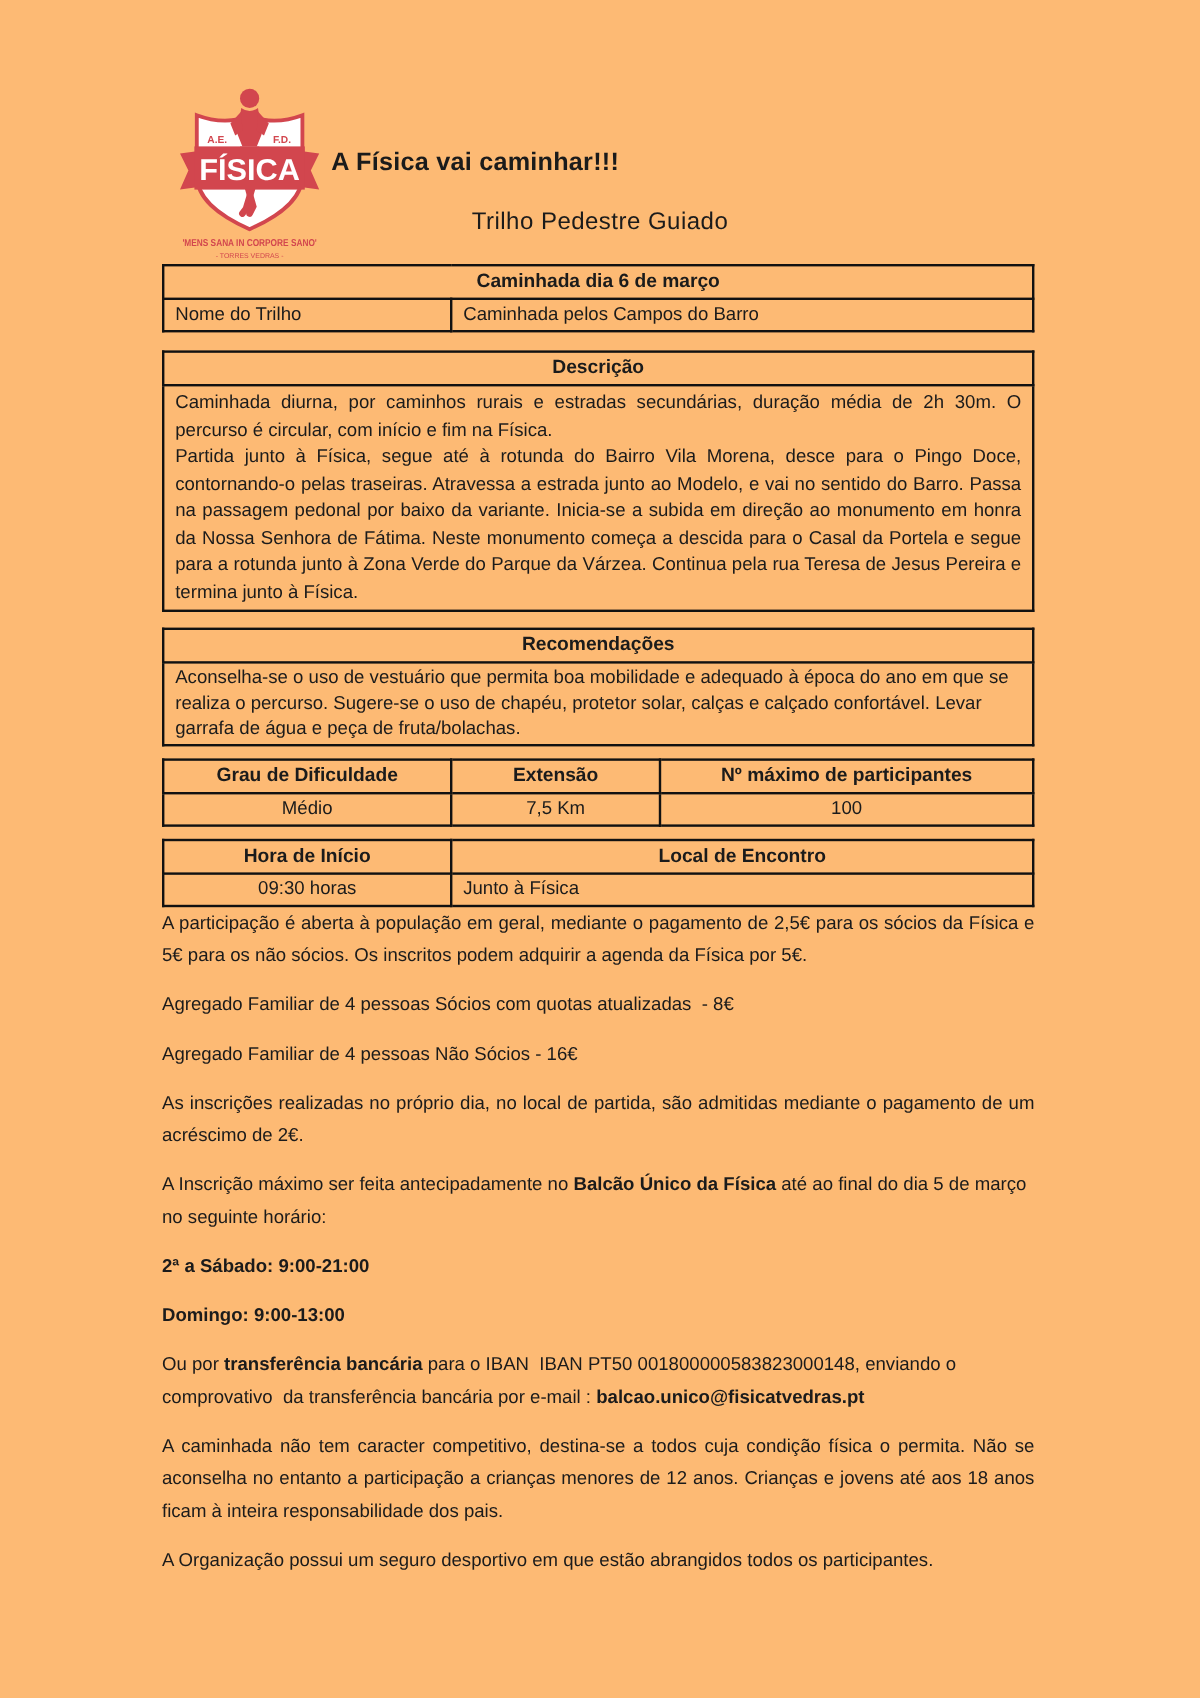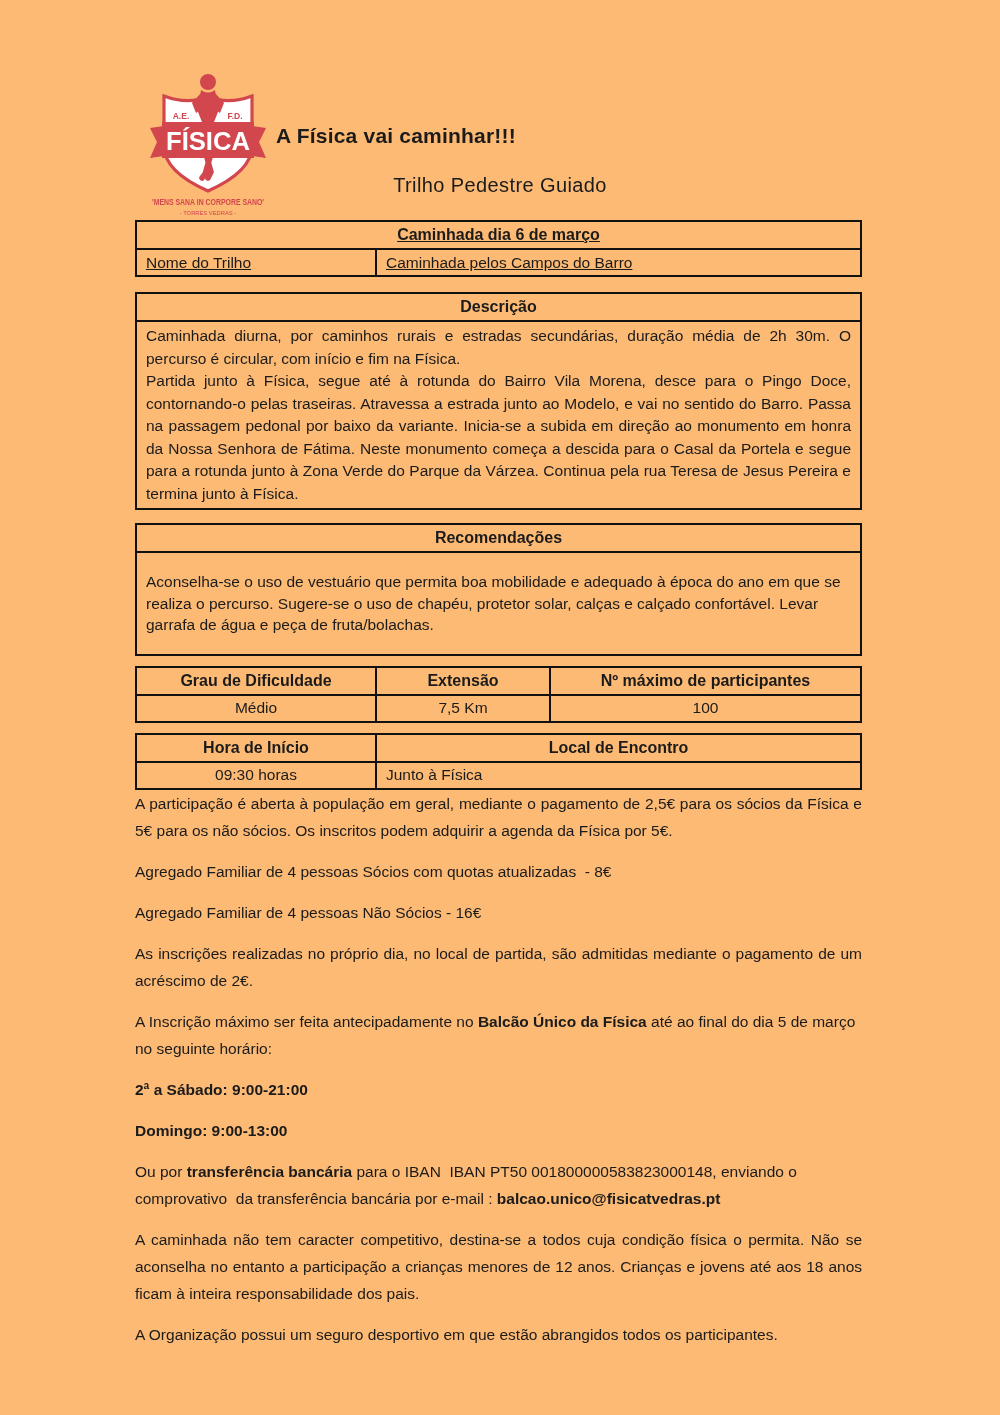--- a/index.html
+++ b/index.html
@@ -6,30 +6,30 @@
   body{width:1000px;height:1415px;position:relative;font-family:"Liberation Sans",sans-serif;color:#1b1b1b;overflow:hidden;}
   .doc{position:absolute;inset:0;background:#fdba74;}
   .logo{position:absolute;left:148px;top:72px;width:120px;}
   .title{position:absolute;top:124px;left:0;width:792px;text-align:center;font-size:21px;font-weight:bold;letter-spacing:.2px;}
   .subtitle{position:absolute;top:174px;left:0;width:1000px;text-align:center;font-size:20px;font-weight:normal;letter-spacing:.4px;}
   .content{position:absolute;top:220px;left:135px;width:727px;}
   table{border-collapse:collapse;width:100%;table-layout:fixed;}
   th,td{border:2px solid #111;padding:1px 9px;font-size:15.5px;vertical-align:middle;overflow:hidden;}
   th{font-weight:bold;text-align:center;font-size:16px;height:24px;}
   td{height:23px;}
-  .t-event{margin-bottom:15px;text-decoration:underline;}
+  .t-event{margin-bottom:15px;}
   .t-desc{margin-bottom:13px;}
   .t-rec{margin-bottom:10px;}
   .t-details{margin-bottom:10px;}
   .t-meet{}
   .cell-left{text-align:left;}
   .cell-center{text-align:center;}
   .bodycell{padding:3px 9px;height:auto;}
   .bodycell .dp{font-size:15.5px;line-height:22.5px;text-align:justify;}
-  .reccell{padding:18px 9px;height:auto;font-size:15.5px;line-height:21.5px;text-align:left;}
+  .reccell{padding:1px 9px;height:auto;font-size:15.5px;line-height:21.5px;text-align:left;}
   .paras .para{font-size:15.5px;line-height:27px;margin:0 0 14px 0;white-space:pre-wrap;}
   .paras .para.just{text-align:justify;}
   .b{font-weight:bold;}
   .logo svg text{font-family:"Liberation Sans",sans-serif;}
 </style>
 </head>
 <body>
 
 <div class="doc">
 

